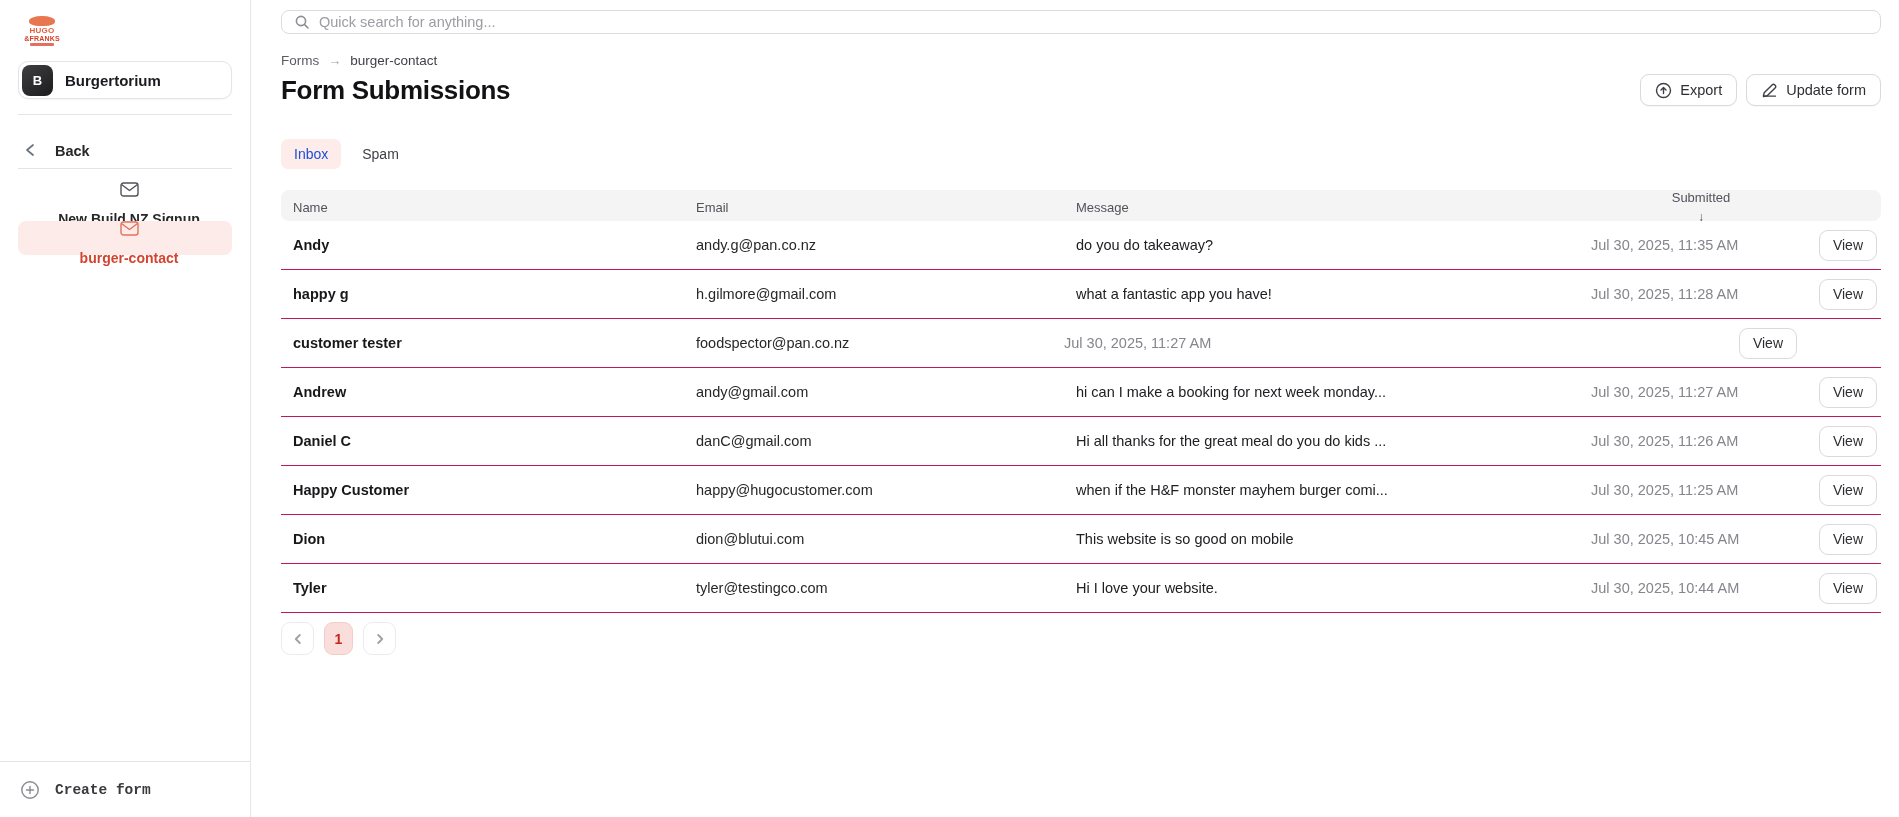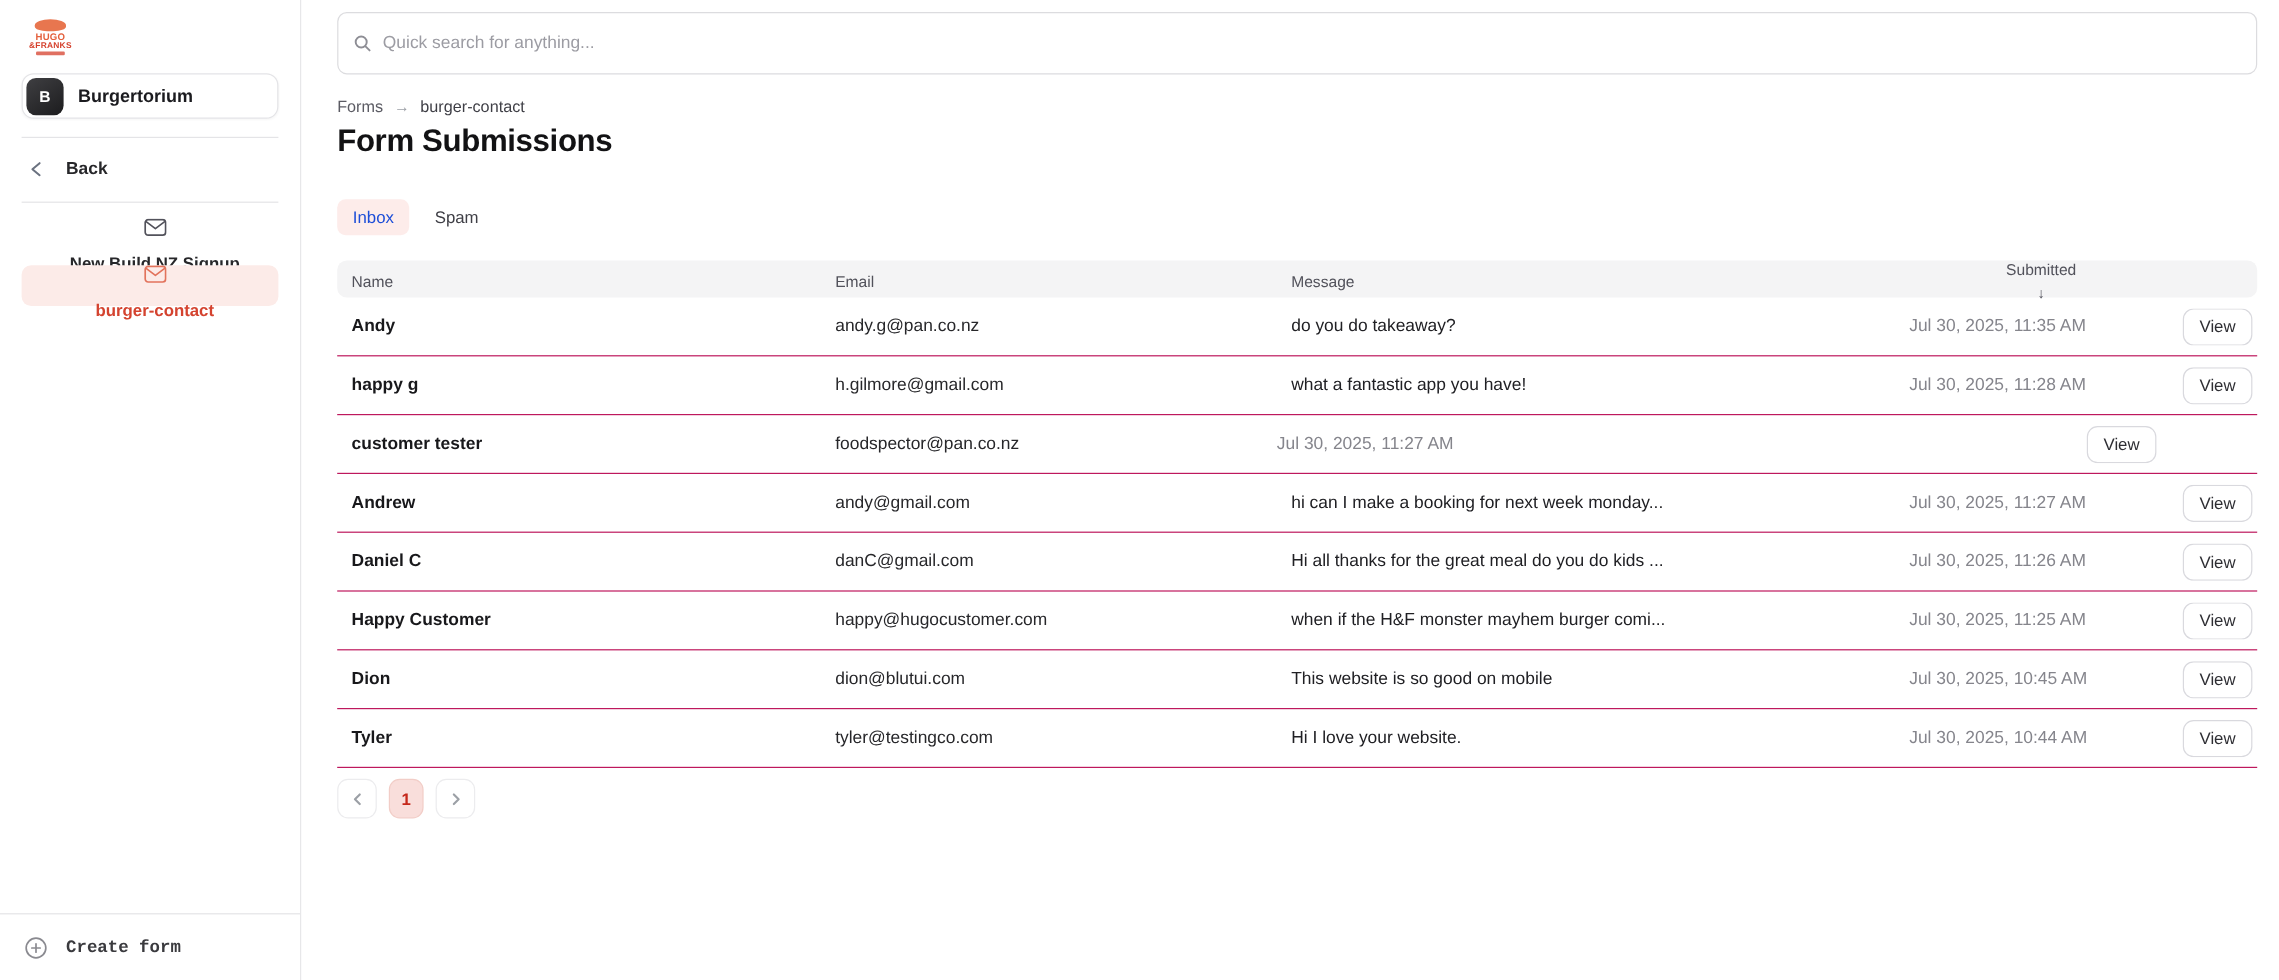--- a/index.html
+++ b/index.html
@@ -11,36 +11,36 @@
   .logo .bun { width:26px; height:10px; background:#e8764f; border-radius:50% 50% 40% 40%; margin:0 auto 1px; }
   .logo .l1 { font-size:8px; font-weight:bold; color:#e4603c; letter-spacing:.2px; }
   .logo .l2 { font-size:7px; font-weight:bold; color:#d5402c; letter-spacing:.2px; }
   .logo .tag { width:24px; height:3px; background:#d5402c; opacity:.75; margin:1px auto 0; border-radius:1px; }
 
   .ws-card { margin:15px auto 0; width:214px; height:38px; border:1px solid #e4e4e7; border-radius:10px; box-shadow:0 1px 2px rgba(0,0,0,.04); display:flex; align-items:center; gap:12px; padding:3px; background:#fff; cursor:pointer; }
   .ws-avatar { width:31px; height:31px; border-radius:8px; background:linear-gradient(145deg,#3f3f42,#1c1c1e); color:#fff; font-size:13px; font-weight:600; display:flex; align-items:center; justify-content:center; }
   .ws-name { font-size:15px; font-weight:700; color:#1b1b1f; }
 
   .side-divider { width:214px; margin:15px auto 0; border-top:1px solid #e4e4e7; }
-  .side-item { display:flex; align-items:center; gap:15px; height:36px; padding-left:22px; cursor:pointer; }
+  .side-item { display:flex; align-items:flex-end; gap:15px; height:36px; padding-left:22px; cursor:pointer; }
   .side-item .lbl { font-size:14.5px; font-weight:600; color:#27272a; }
   .back-item { margin-top:8px; }
   .form-item { width:214px; margin:5px auto 0; height:34px; border-radius:8px; display:flex; align-items:center; gap:14px; padding-left:8px; cursor:pointer;flex-direction:column; }
   .form-item .lbl { font-size:14px; font-weight:600; color:#27272a; }
   .form-item.active { background:#fcebe8; }
   .form-item.active .lbl { color:#d4432f; }
   .side-spacer { flex:1; }
   .create-row { border-top:1px solid #e4e4e7; margin:0 0 0 0; height:56px; display:flex; align-items:center; gap:15px; padding-left:20px; cursor:pointer;font-family:Liberation Mono, monospace; }
   .create-row .lbl { font-size:14.5px; font-weight:600; color:#3a3a3e; }
 
   .icon { flex:0 0 auto; display:inline-flex; align-items:center; justify-content:center; }
 
   
   .main { position:absolute; left:251px; top:0; right:0; bottom:0; padding:10px 18px 0 30px; display:flex; flex-direction:column; }
-  .search { height:52px; border:1px solid #dcdcdf; border-radius:8px; display:flex; align-items:center; gap:9px; padding:0 12px; background:#fff; }
+  .search { height:24px; border:1px solid #dcdcdf; border-radius:8px; display:flex; align-items:center; gap:9px; padding:0 12px; background:#fff; }
   .search input { border:none; outline:none; flex:1; font-size:14.5px; font-family:inherit; color:#27272a; background:transparent; }
   .search input::placeholder { color:#9c9ca3; }
 
   .breadcrumb { margin-top:19px; display:flex; align-items:center; gap:9px; font-size:13.5px; color:#5b5b63; }
   .breadcrumb .sep { color:#9ca0a6; font-size:13px; }
   .breadcrumb .crumb { cursor:pointer; }
   .breadcrumb .crumb.current { color:#3f3f46; }
 
   .title-row { margin-top:6px; display:flex; align-items:center; justify-content:space-between; }
   .page-title { font-size:26px; font-weight:700; color:#121214; letter-spacing:-.3px; }
@@ -148,20 +148,40 @@
   </div>
 
   <nav class="breadcrumb">
     <span class="crumb">Forms</span>
     <span class="sep">→</span>
     <span class="crumb current">burger-contact</span>
   </nav>
 
   <div class="title-row">
     <h1 class="page-title">Form Submissions</h1>
+    <div class="title-actions">
+      <button class="btn">
+        <span class="icon">
+          <svg width="17" height="17" viewBox="0 0 17 17" fill="none" stroke="#3f3f46" stroke-width="1.4" stroke-linecap="round" stroke-linejoin="round">
+              <circle cx="8.5" cy="8.5" r="7"></circle>
+              <path d="M8.5 11.5 V5.8 M6 8 L8.5 5.5 L11 8"></path>
+            </svg>
+        </span>
+        <span>Export</span>
+      </button>
+      <button class="btn">
+        <span class="icon">
+          <svg width="17" height="17" viewBox="0 0 17 17" fill="none" stroke="#3f3f46" stroke-width="1.4" stroke-linecap="round" stroke-linejoin="round">
+              <path d="M2.5 13.5 L3.2 10.8 L11.3 2.7 a1.6 1.6 0 0 1 2.3 0 l0.7 0.7 a1.6 1.6 0 0 1 0 2.3 L6.2 13.8 L2.5 14.5 Z"></path>
+              <path d="M3 14.2 H14.5" stroke-width="1.2"></path>
+            </svg>
+        </span>
+        <span>Update form</span>
+      </button>
+    </div>
   </div>
 
   <div class="tabs">
     <div class="tab active">Inbox</div>
     <div class="tab">Spam</div>
   </div>
 
   <div class="table">
     <div class="tgrid thead">
       <div class="th">Name</div>

